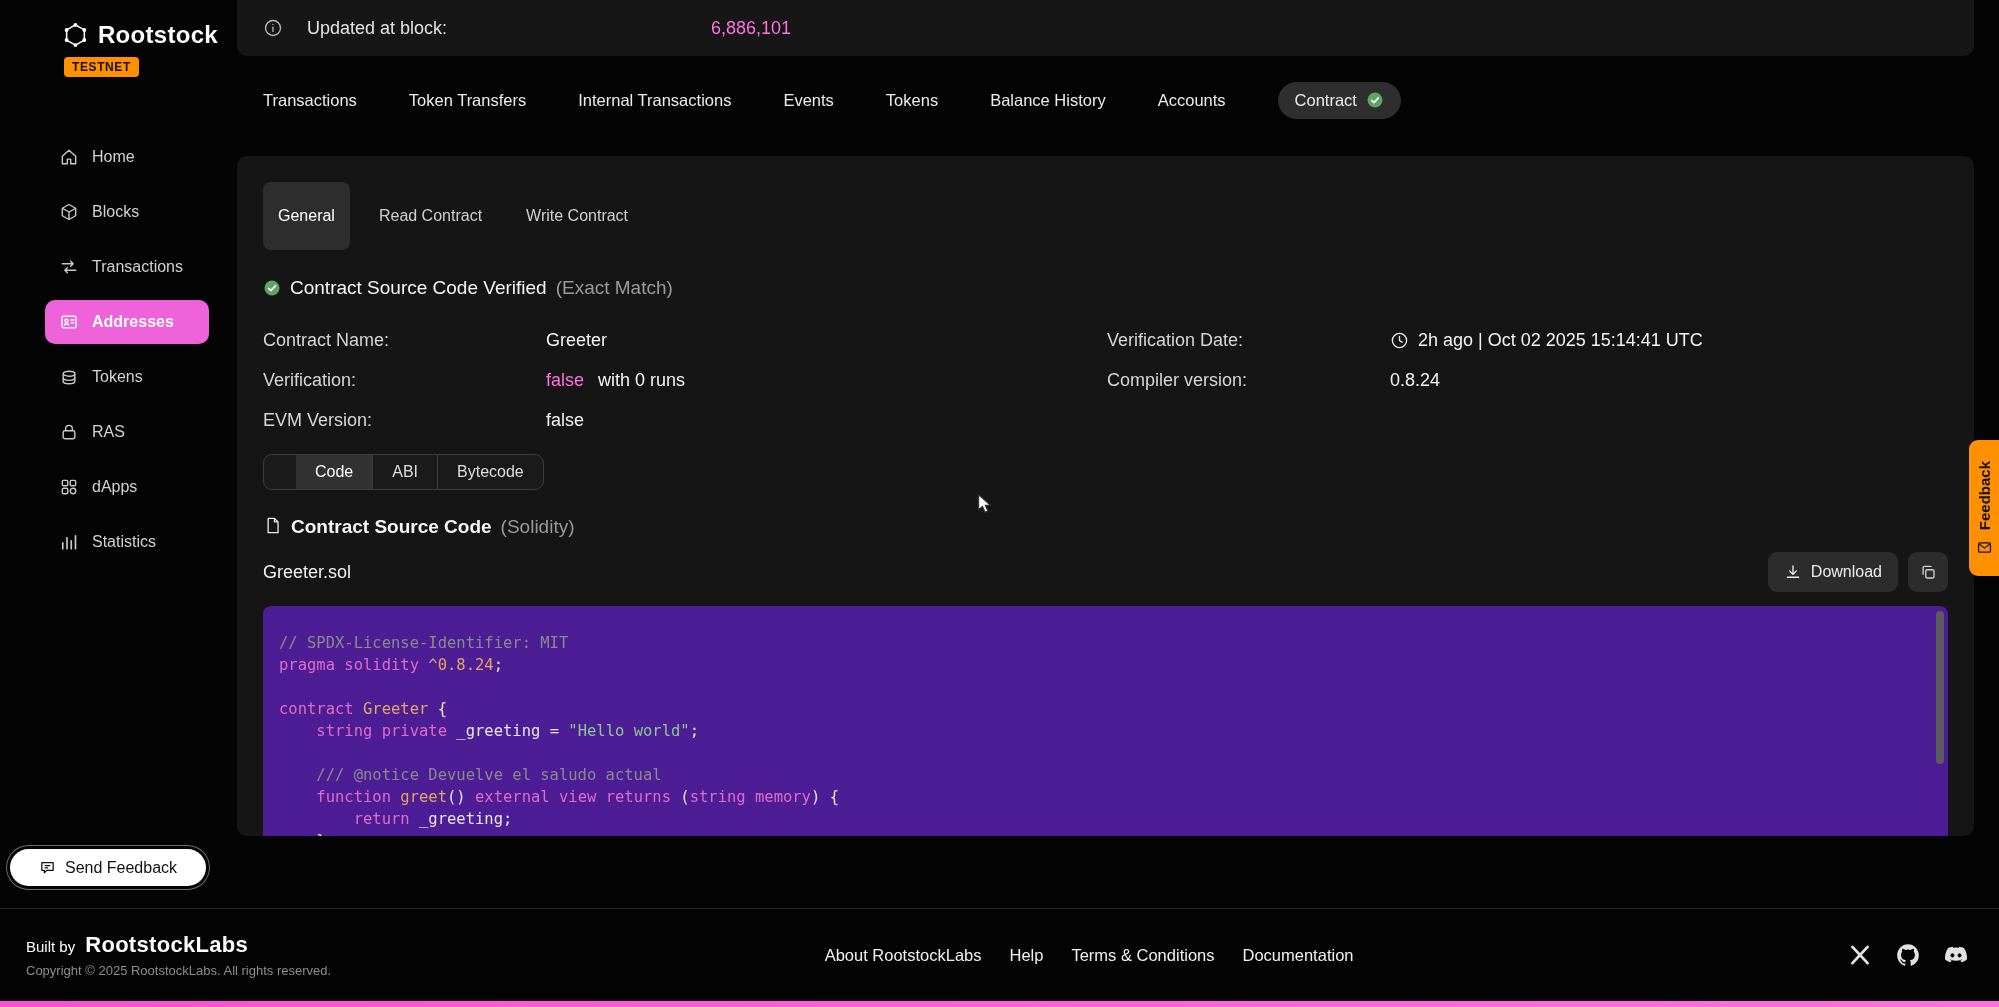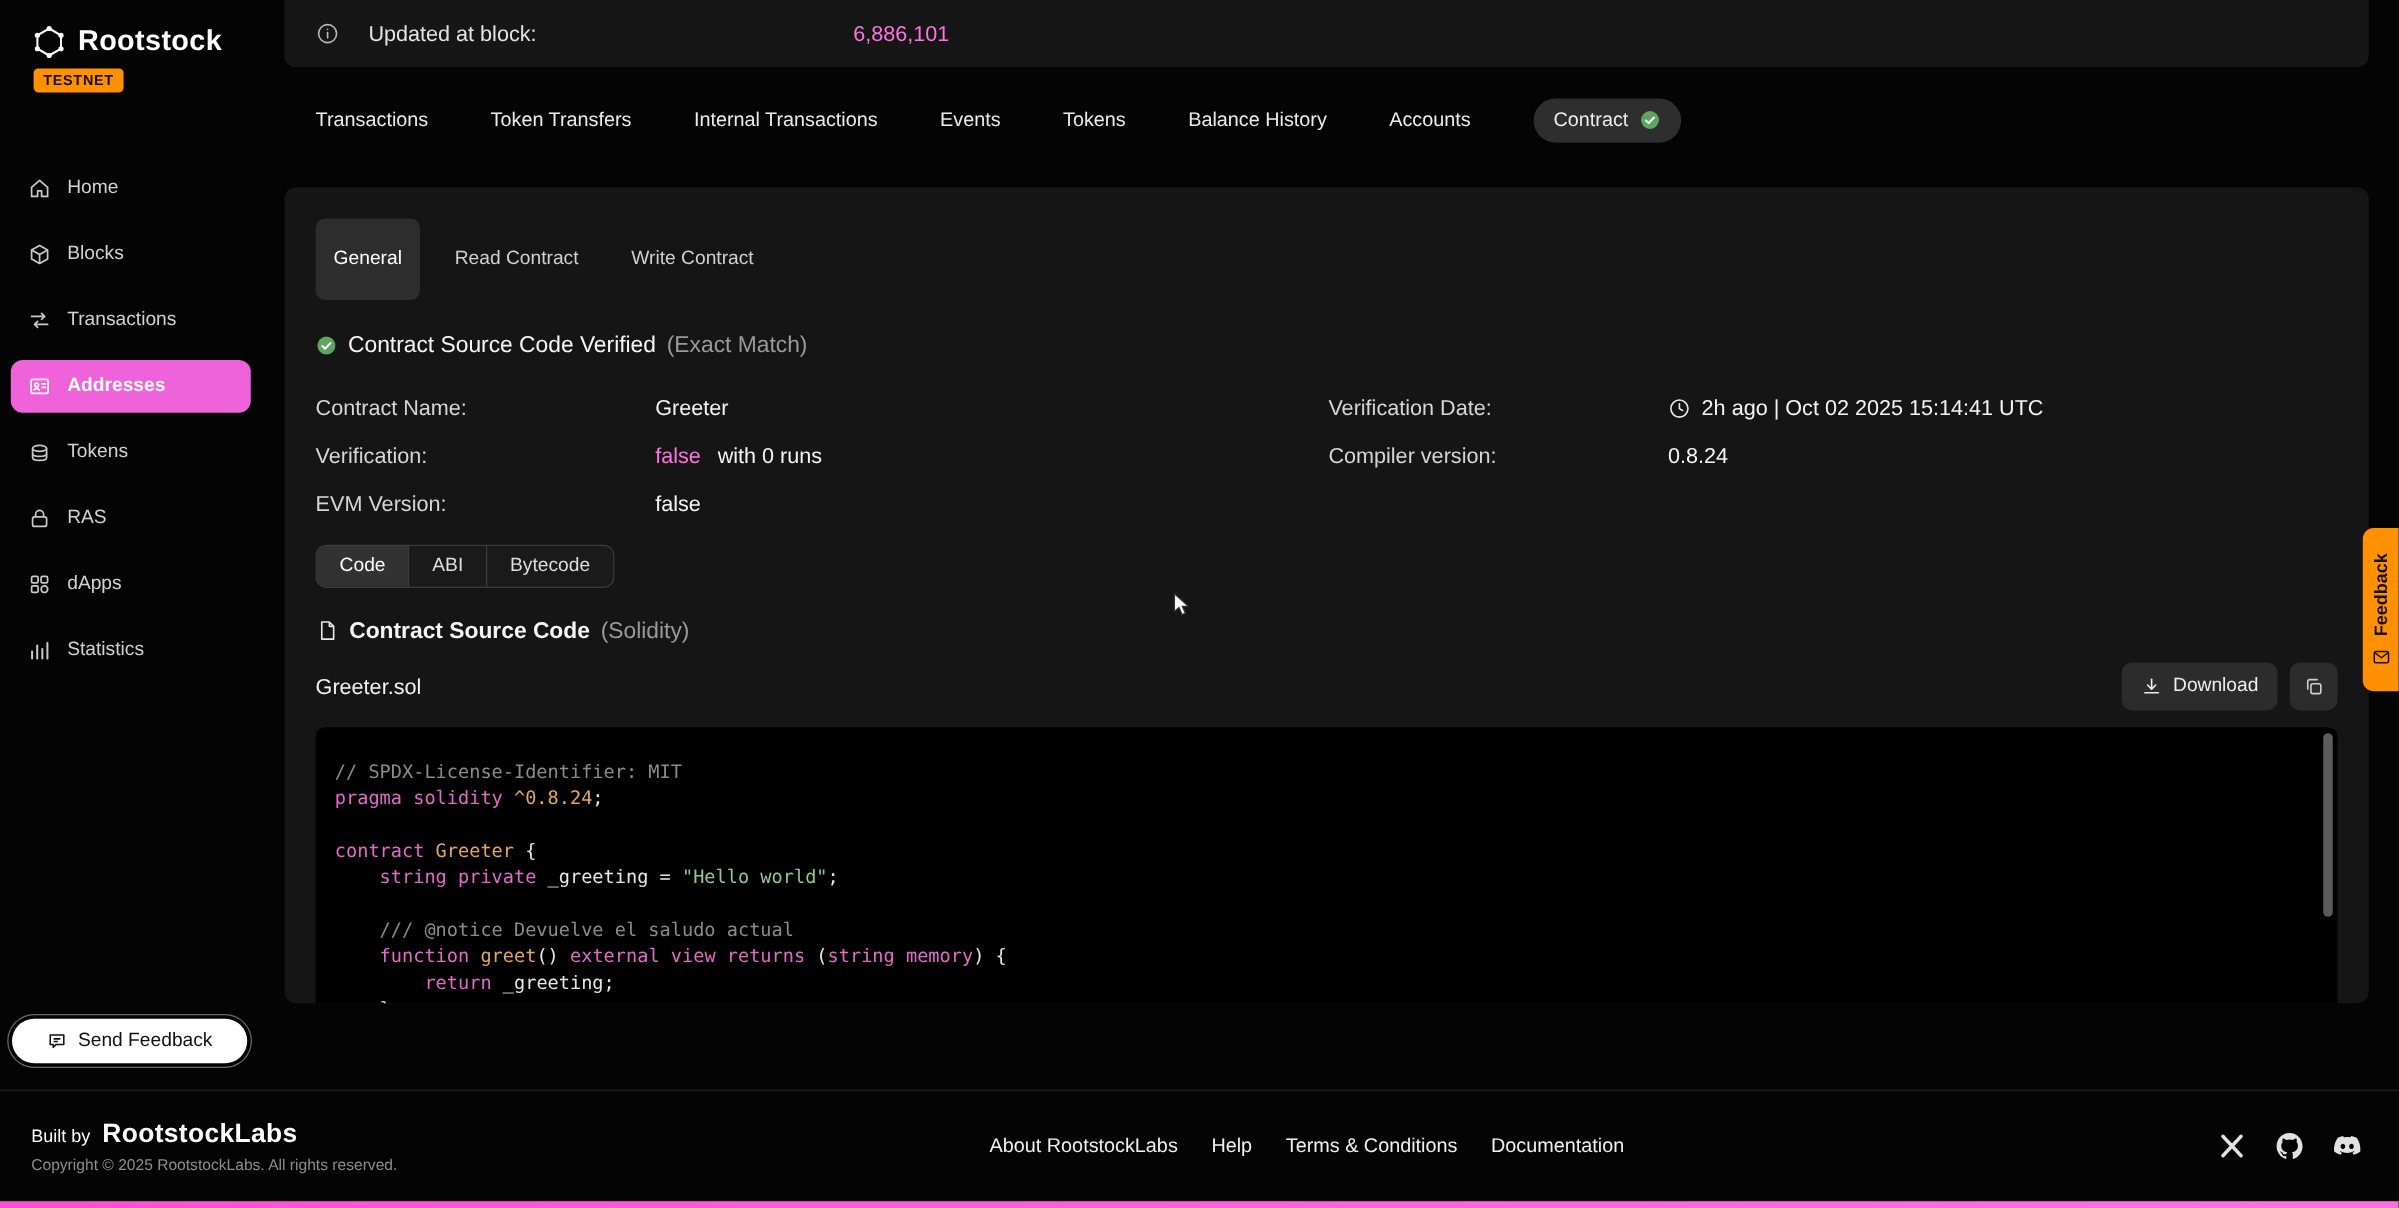--- a/index.html
+++ b/index.html
@@ -7,21 +7,21 @@
   body {
     background:#040404;
     font-family:"Liberation Sans", sans-serif;
     color:#ededed;
     overflow:hidden;
     position:relative;
   }
   .content-row { display:flex; height:908px; }
 
   
-  .sidebar { width:218px; flex-shrink:0; position:relative; padding-top:20px; }
+  .sidebar { width:218px; flex-shrink:0; position:relative; padding-top:20px;padding-left:36px; }
   .logo-block { padding-left:26px; }
   .logo-row { display:flex; align-items:center; gap:9px; }
   .brand-name { font-size:24px; font-weight:600; color:#fff; letter-spacing:0.3px; }
   .testnet-badge {
     display:inline-block; margin-top:7px; margin-left:2px;
     background:#ff9100; color:#1a1000; font-size:12px; font-weight:700;
     letter-spacing:0.6px; padding:3px 8px; border-radius:4px;
   }
   .nav { margin-top:58px; }
   .nav-item {
@@ -70,42 +70,42 @@
   .verified-title { font-size:19px; font-weight:400; color:#f5f5f5; }
   .verified-suffix { font-size:19px; color:#9a9a9a; }
 
   .fields { display:grid; grid-template-columns:844px 1fr; margin-top:20px; }
   .field { display:flex; align-items:center; height:40px; font-size:18px; }
   .flabel { width:283px; flex-shrink:0; color:#d6d6d6; }
   .fvalue { color:#f4f4f4; display:flex; align-items:center; gap:9px; }
   .pink { color:#ff71e1; }
   .clock-icon { width:19px; height:19px; display:flex; color:#e8e8e8; }
 
-  .seg { display:inline-flex; border:1px solid #3c3c3c; border-radius:9px; overflow:hidden; background:#1a1a1a; margin-top:14px; }
+  .seg { display:inline-flex; border:1px solid #3c3c3c; border-radius:9px; overflow:hidden; background:#1a1a1a; margin-top:14px;padding-left:32px; }
   .seg-item { padding:8px 19px; font-size:16px; color:#dedede; border-left:1px solid #3c3c3c; cursor:pointer; }
   .seg-item:first-child { border-left:none; }
   .seg-item.active { background:#323232; color:#fff; }
 
   .source-header { display:flex; gap:9px; margin-top:26px; height:24px; }
   .file-icon { width:19px; height:19px; display:flex; color:#e8e8e8; }
   .source-title { font-size:19px; font-weight:700; color:#f5f5f5; }
   .source-suffix { font-size:19px; color:#9a9a9a; }
 
   .file-row { display:flex; align-items:center; margin-top:12px; height:40px; }
   .file-name { font-size:18px; color:#f2f2f2; }
   .file-actions { margin-left:auto; display:flex; gap:10px; }
   .download-btn {
     display:flex; align-items:center; gap:9px; background:#2c2c2c; color:#ededed;
     border-radius:9px; padding:0 16px; height:40px; font-size:16px; cursor:pointer;
   }
   .download-btn .dl-icon { width:18px; height:18px; display:flex; }
   .copy-btn { width:40px; height:40px; background:#2c2c2c; border-radius:9px; display:flex; align-items:center; justify-content:center; color:#cfcfcf; cursor:pointer; }
 
   .code-block {
-    margin-top:14px; background:#000000; border-radius:8px;
+    margin-top:14px; background:#4c1d95; border-radius:8px;
     height:248px; overflow:hidden; position:relative;
     padding:26px 26px 0 16px;
     font-family:"DejaVu Sans Mono", monospace; font-size:15.5px; line-height:22px;
   }
   .code-line { white-space:pre; min-height:22px; color:#e6e6e6; }
   .c-cmt { color:#8b8b8b; }
   .c-kw  { color:#e26bc8; }
   .c-fn  { color:#e3a860; }
   .c-str { color:#8ec98f; }
   .c-pl  { color:#e6e6e6; }

